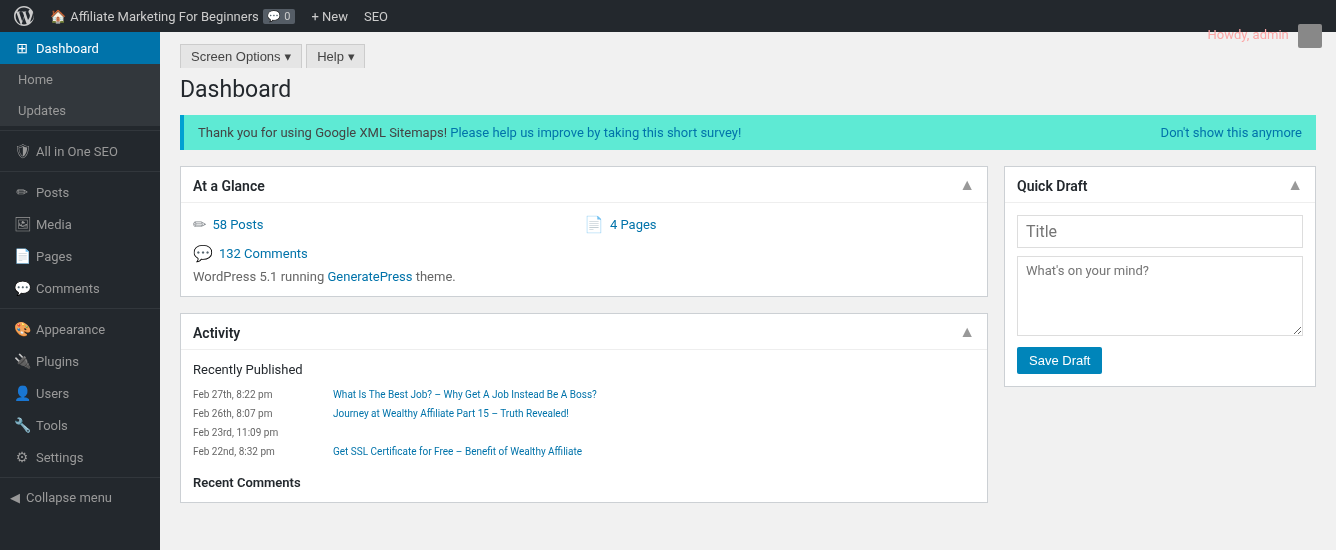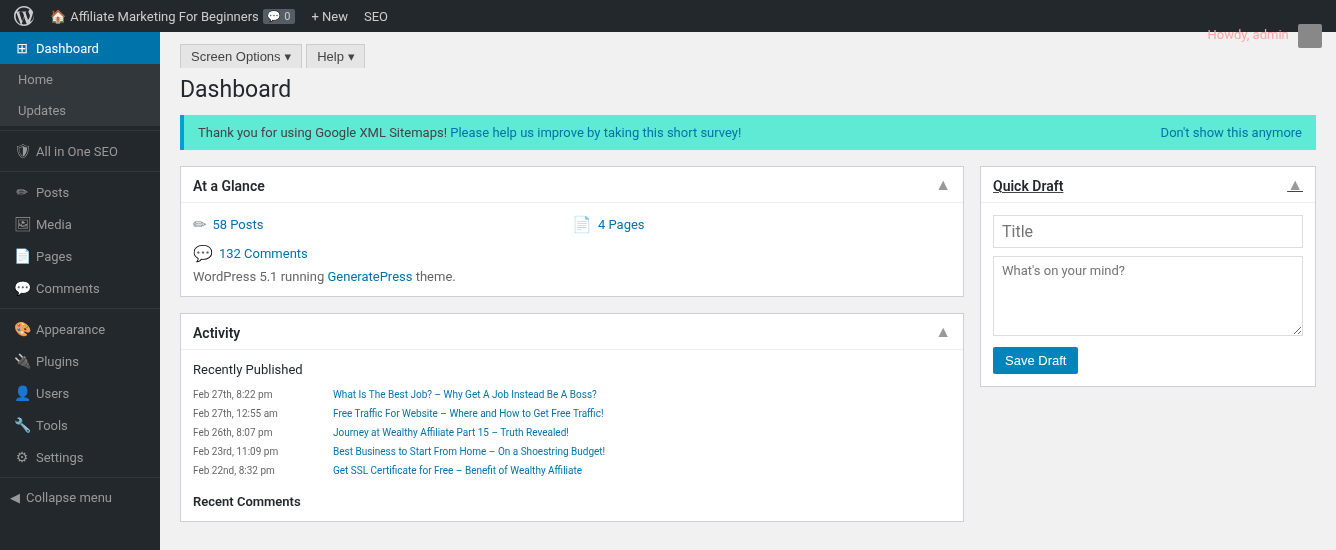--- a/index.html
+++ b/index.html
@@ -133,21 +133,21 @@
     .notice-banner a { color: #0073aa; text-decoration: none; }
     .notice-dismiss { color: #0073aa; font-size: 13px; cursor: pointer; text-decoration: none; }
 
     
     .dashboard-columns {
       display: flex;
       gap: 16px;
       align-items: flex-start;
     }
     .dashboard-col-main { flex: 1; display: flex; flex-direction: column; gap: 16px; }
-    .dashboard-col-side { width: 336px; flex-shrink: 0; display: flex; flex-direction: column; gap: 16px; text-decoration: underline; }
+    .dashboard-col-side { width: 312px; flex-shrink: 0; display: flex; flex-direction: column; gap: 16px; }
 
     
     .widget {
       background: #fff;
       border: 1px solid #ccd0d4;
     }
     .widget-header {
       display: flex;
       align-items: flex-end;
       justify-content: space-between;
@@ -422,30 +422,25 @@
           </div>
           <div class="widget-body">
             <div class="activity-section-title">Recently Published</div>
             <div id="activity-items-container">
 
             <div class="activity-item">
         <span class="activity-date">Feb 27th, 8:22 pm</span>
         <a href="#" class="activity-link">What Is The Best Job? – Why Get A Job Instead Be A Boss?</a>
       </div>
                 <div class="activity-item">
-        <span class="activity-date">Feb 27th, 12:55 am</span>
-        <a href="#" class="activity-link">Free Traffic For Website – Where and How to Get Free Traffic!</a>
-      </div>
-                <div class="activity-item">
         <span class="activity-date">Feb 26th, 8:07 pm</span>
         <a href="#" class="activity-link">Journey at Wealthy Affiliate Part 15 – Truth Revealed!</a>
       </div>
                 <div class="activity-item">
         <span class="activity-date">Feb 23rd, 11:09 pm</span>
-        <a href="#" class="activity-link">Best Business to Start From Home – On a Shoestring Budget!</a>
       </div>
                 <div class="activity-item">
         <span class="activity-date">Feb 22nd, 8:32 pm</span>
         <a href="#" class="activity-link">Get SSL Certificate for Free – Benefit of Wealthy Affiliate</a>
       </div>
               </div>
             <div class="recent-comments-title">Recent Comments</div>
           </div>
         </div>
 

